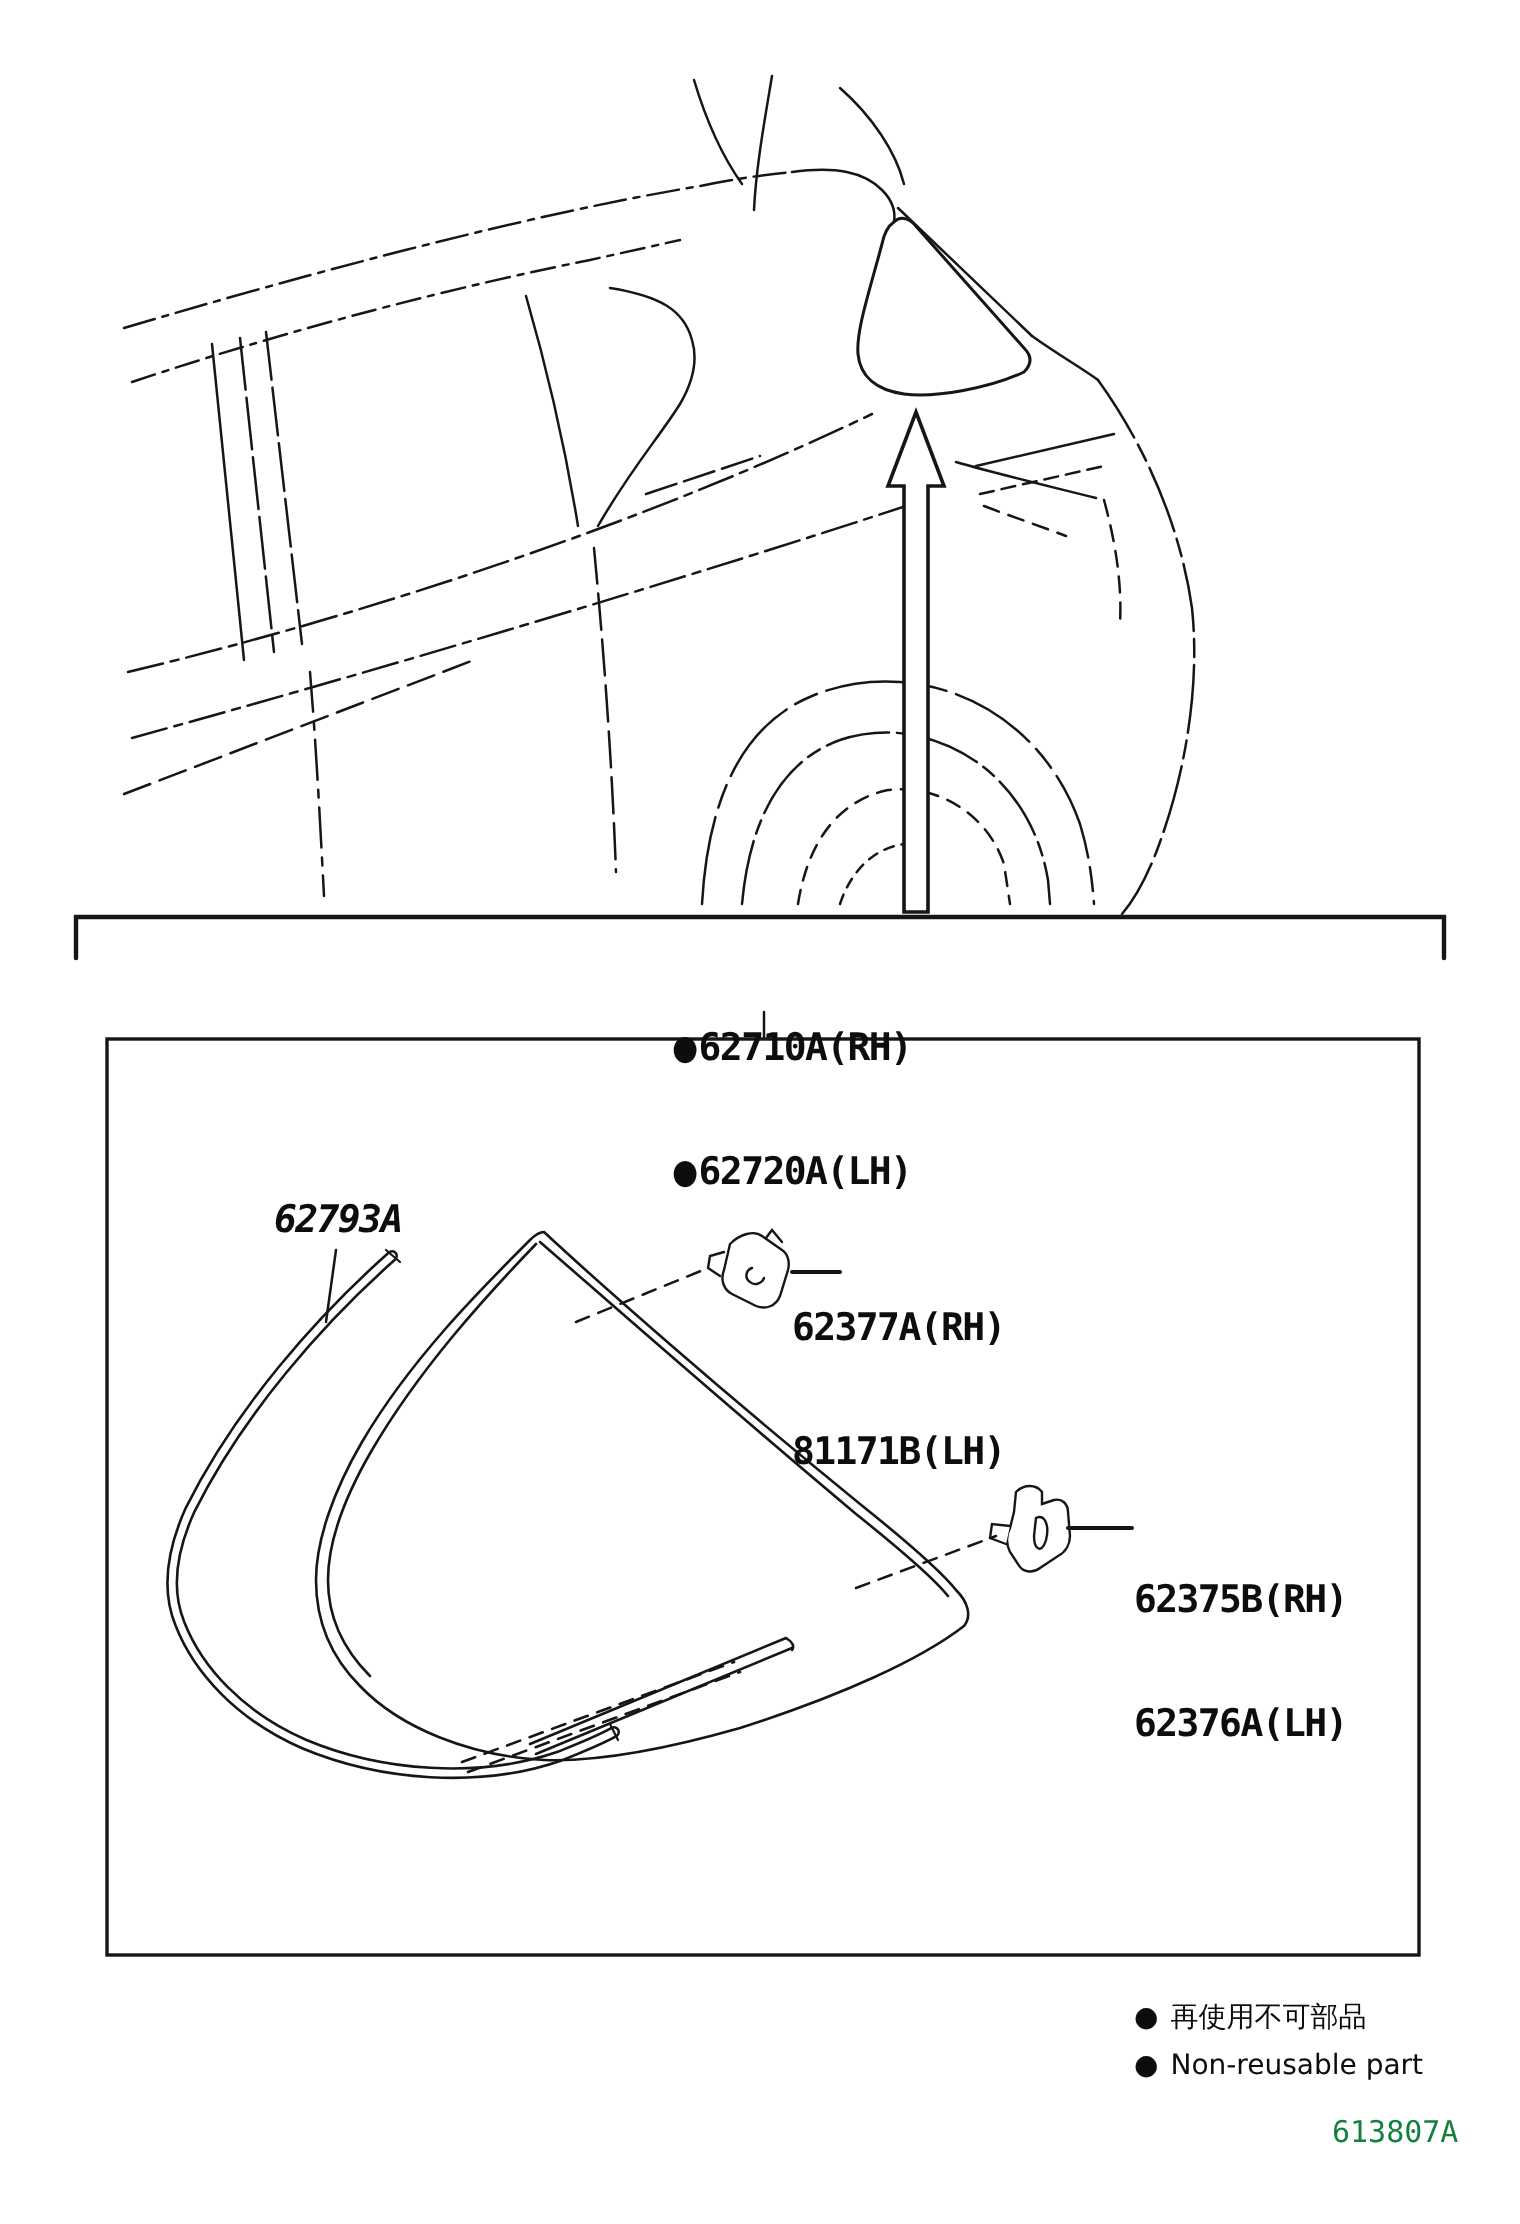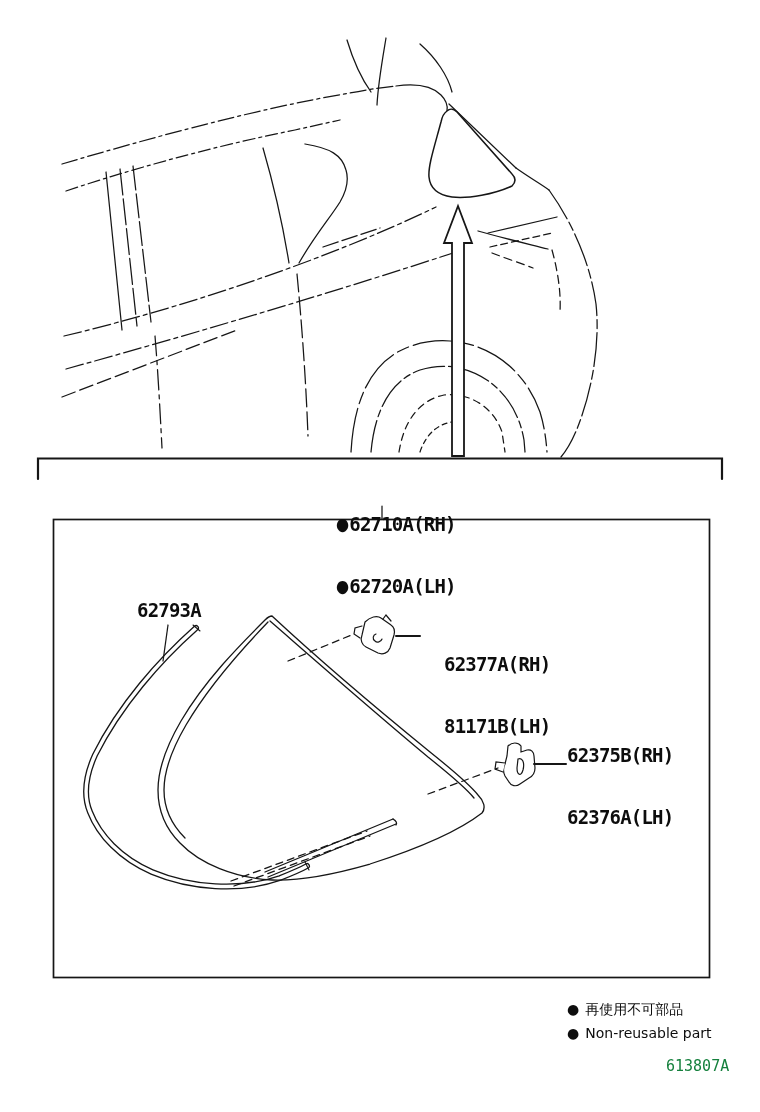--- a/index.html
+++ b/index.html
@@ -148,28 +148,28 @@
   <div class="pn-line">
     <span class="pn-bullet">●</span>
     <span>62710A(RH)</span>
   </div>
   <div class="pn-line">
     <span class="pn-bullet">●</span>
     <span>62720A(LH)</span>
   </div>
 </div>
 
-<div class="txt partnum" style="left:137px;top:600px;">62793A</div>
+<div class="txt partnum" style="left:137px;top:600px;font-style:italic;">62793A</div>
 
-<div class="txt partnum" style="left:444px;top:613px;">
+<div class="txt partnum" style="left:396px;top:613px;">
   <div>62377A(RH)</div>
   <div>81171B(LH)</div>
 </div>
 
-<div class="txt partnum" style="left:567px;top:704px;">
+<div class="txt partnum" style="left:567px;top:749px;">
   <div>62375B(RH)</div>
   <div>62376A(LH)</div>
 </div>
 
 <div class="txt legend" style="left:567px;top:997px;">
   <div class="legend-line">
     <span class="legend-bullet">●</span>
     <span>再使用不可部品</span>
   </div>
   <div class="legend-line">

